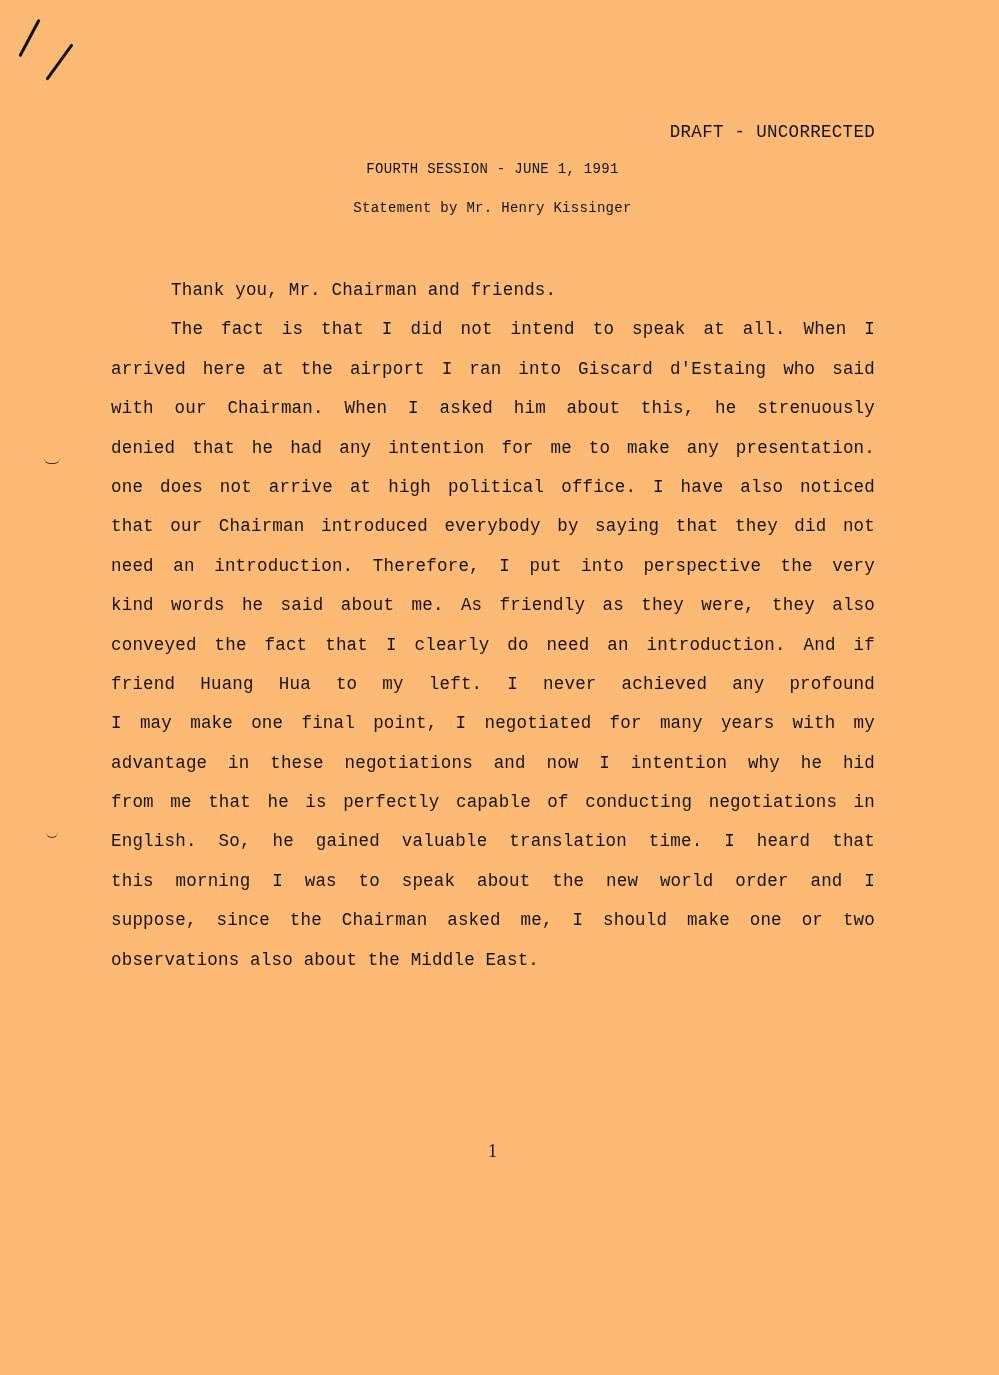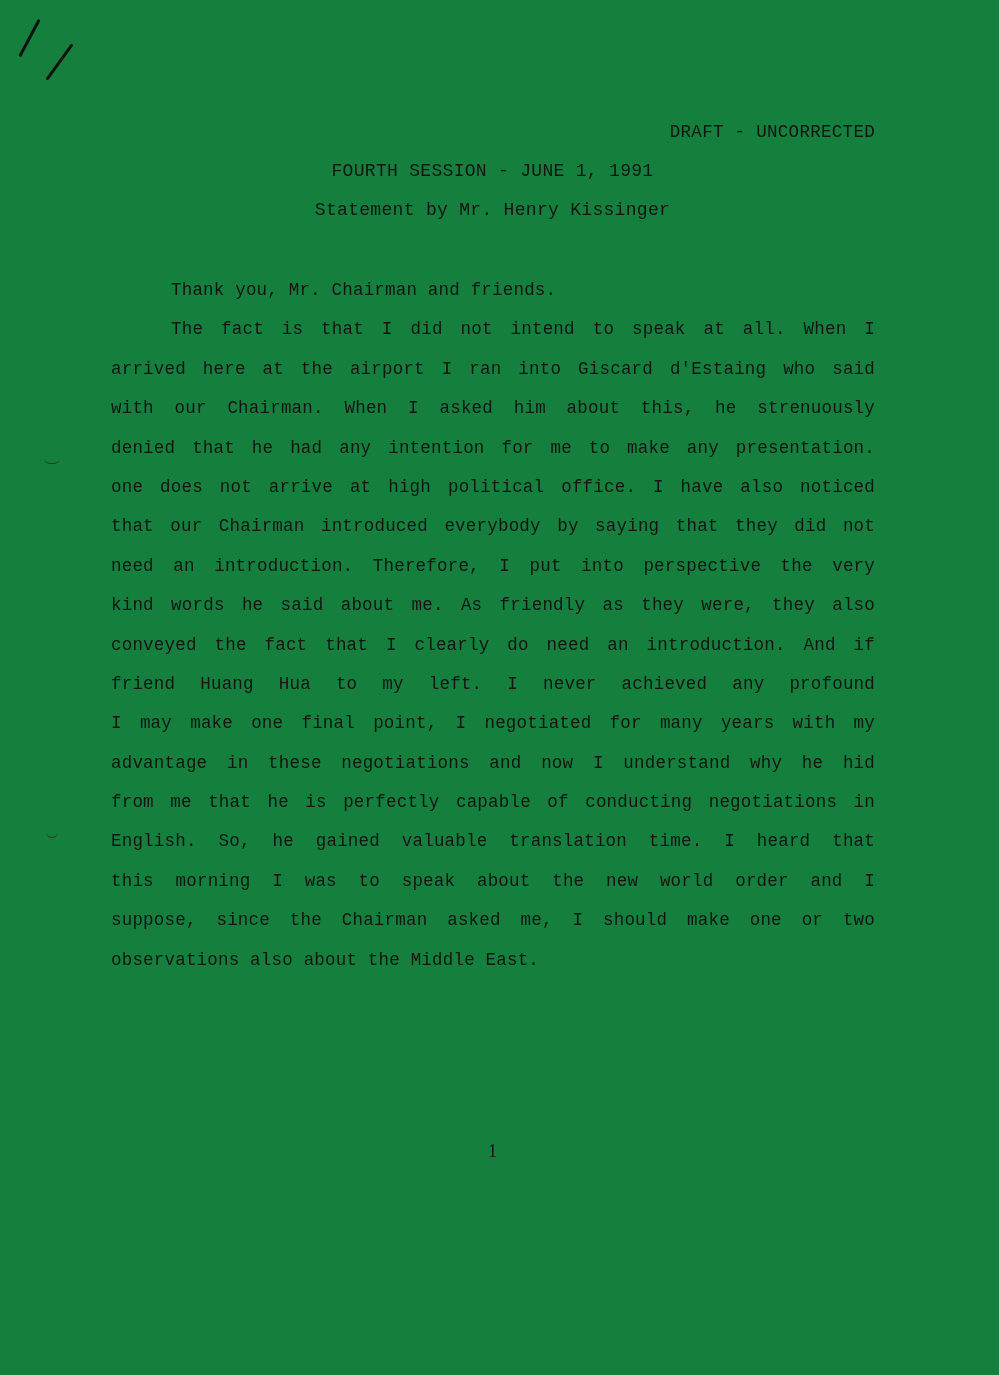--- a/index.html
+++ b/index.html
@@ -1,21 +1,21 @@
 <!DOCTYPE html>
 <html><head>
 <meta charset="utf-8">
 <style>
   html, body { margin: 0; padding: 0; background: #ffffff; }
   body { width: 999px; height: 1375px; position: relative; overflow: hidden; color: #141414;
          font-family: "Liberation Mono", "DejaVu Sans Mono", monospace; }
-  .page { position: absolute; left: 0; top: 0; width: 999px; height: 1375px; background: #15803d; }
+  .page { position: absolute; left: 0; top: 0; width: 999px; height: 1375px; background: #fdba74; }
   .mark { position: absolute; background: #111; border-radius: 2px; transform-origin: center; }
   .draft { position: absolute; top: 122px; right: 124px; font-size: 17.5px; letter-spacing: 0.3px; }
-  .title { position: absolute; left: 0; width: 985px; text-align: center; font-size: 18px; letter-spacing: 0.3px; }
+  .title { position: absolute; left: 0; width: 985px; text-align: center; font-size: 14px; letter-spacing: 0.3px; }
   .title.t1 { top: 161px; }
   .title.t2 { top: 200px; font-family: Liberation Mono, monospace; }
   .body { position: absolute; left: 111px; top: 279px; width: 764px; font-size: 17.5px; }
   .line { height: 39.4px; line-height: 22px; text-align: justify; text-align-last: justify; white-space: normal; letter-spacing: 0.2px; }
   .line.indent { padding-left: 60px; }
   .line.last { text-align-last: left; }
   .pagenum { position: absolute; top: 1141px; left: 0; width: 985px; text-align: center;
              font-family: "Liberation Serif", "DejaVu Serif", serif; font-size: 18px; }
   .tick { position: absolute; width: 16px; height: 5px; border-bottom: 1.5px solid #333; border-radius: 0 0 10px 10px; }
 </style>
@@ -40,21 +40,21 @@
     <div class="line">arrived here at the airport I ran into Giscard d'Estaing who said</div>
     <div class="line">with our Chairman.  When I asked him about this, he strenuously</div>
     <div class="line">denied that he had any intention for me to make any presentation.</div>
     <div class="line">one does not arrive at high political office.  I have also noticed</div>
     <div class="line">that our Chairman introduced everybody by saying that they did not</div>
     <div class="line">need an introduction.  Therefore, I put into perspective the very</div>
     <div class="line">kind words he said about me.  As friendly as they were, they also</div>
     <div class="line">conveyed the fact that I clearly do need an introduction.  And if</div>
     <div class="line">friend Huang Hua to my left. I never achieved any profound</div>
     <div class="line">I may make one final point, I negotiated for many years with my</div>
-    <div class="line">advantage in these negotiations and now I understand why he hid</div>
+    <div class="line">advantage in these negotiations and now I intention why he hid</div>
     <div class="line">from me that he is perfectly capable of conducting negotiations in</div>
     <div class="line">English.  So, he gained valuable translation time.  I heard that</div>
     <div class="line">this morning I was to speak about the new world order and I</div>
     <div class="line">suppose, since the Chairman asked me, I should make one or two</div>
     <div class="line last">observations also about the Middle East.</div>
   </div>
 
   <div class="pagenum">1</div>
 </div>
 

